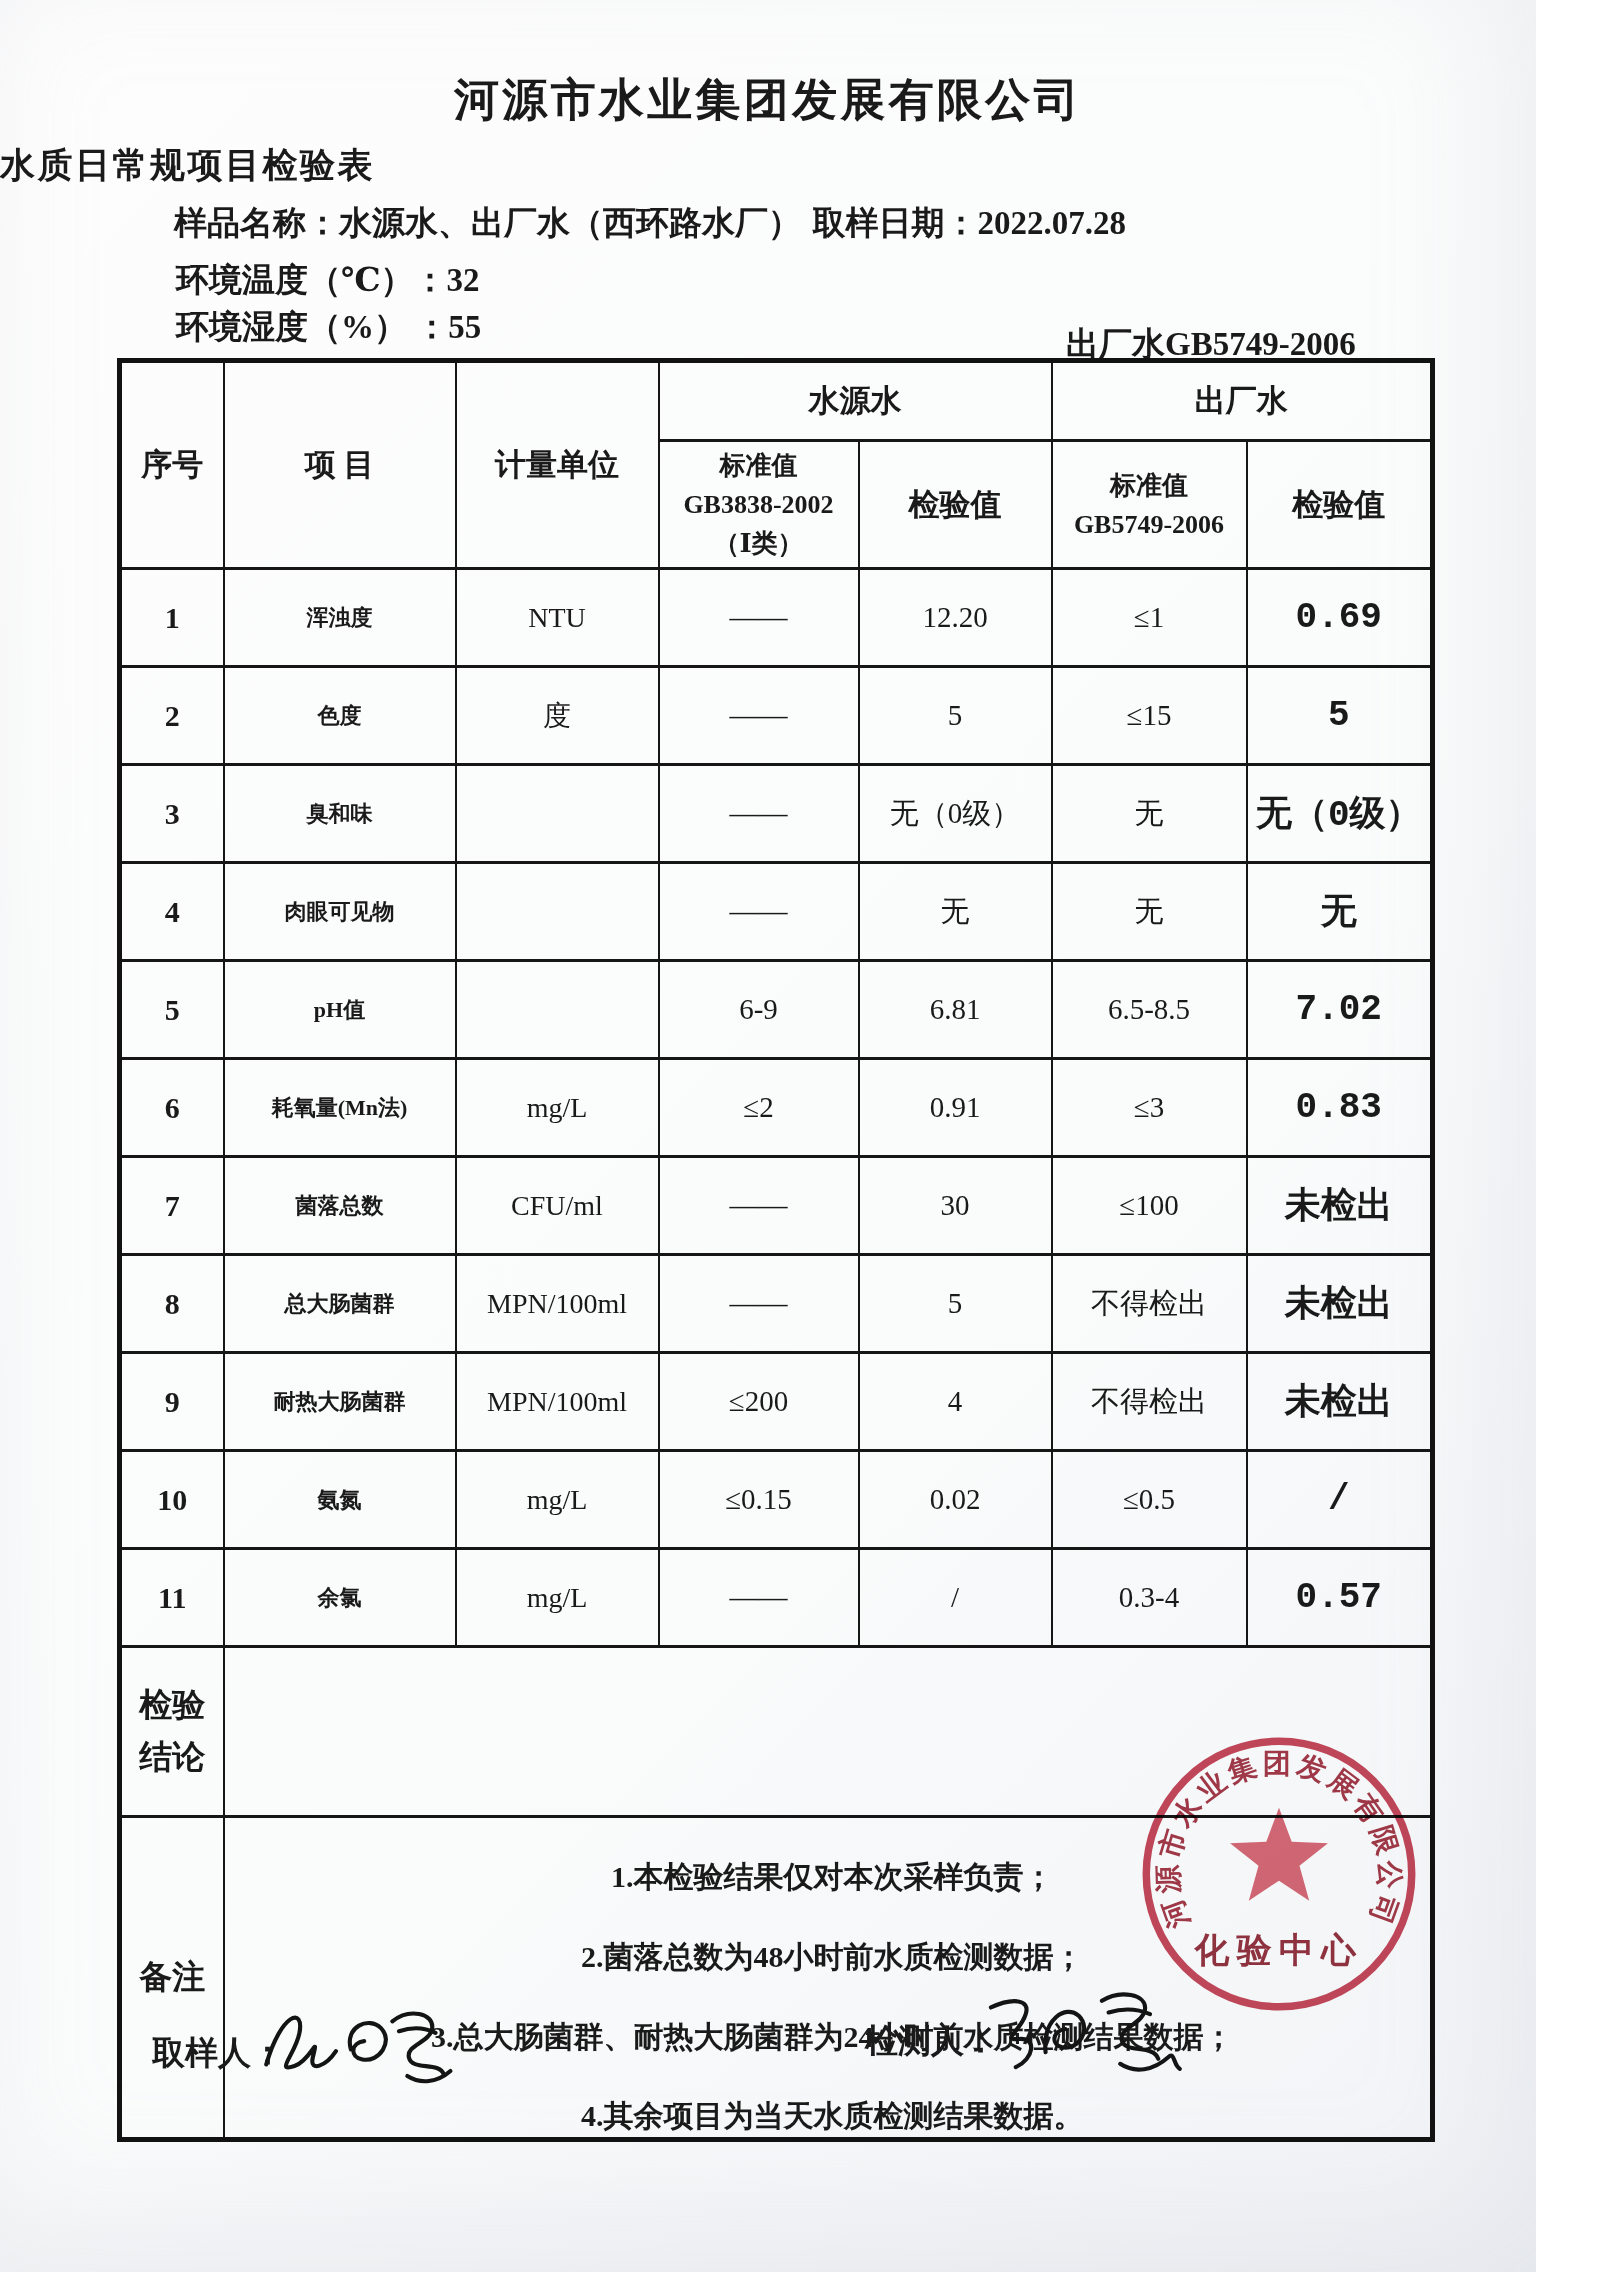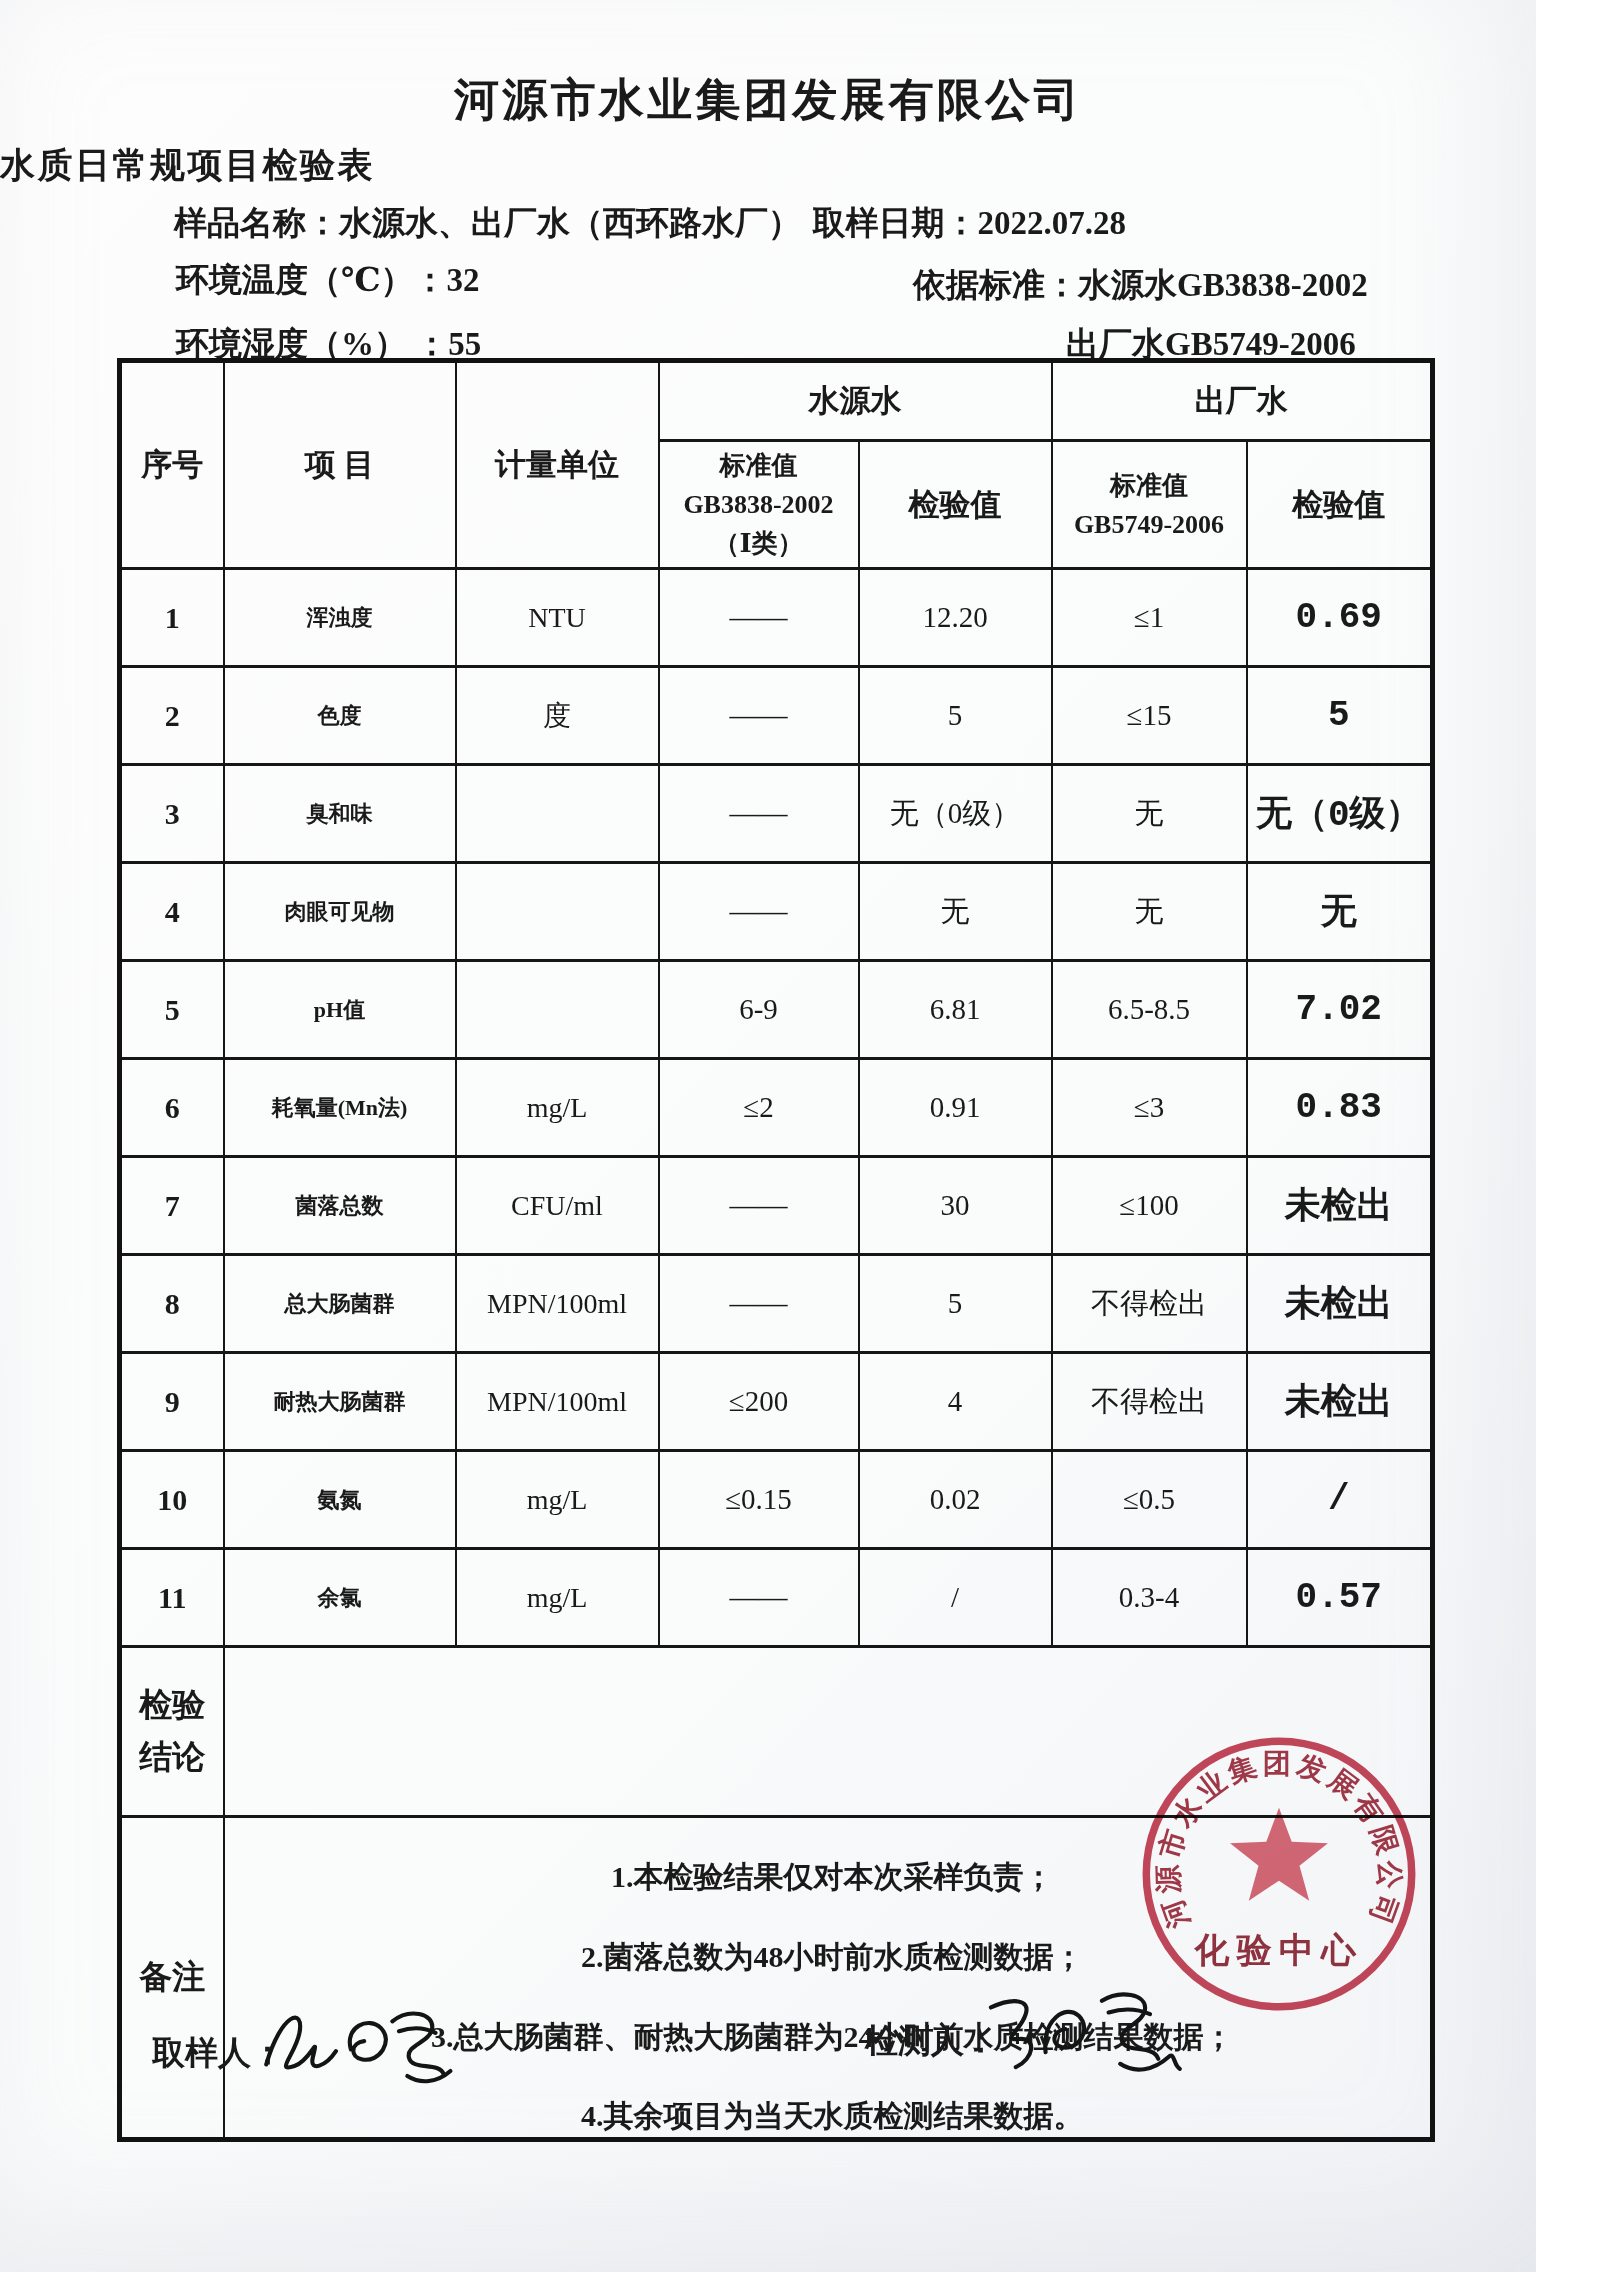--- a/index.html
+++ b/index.html
@@ -13,21 +13,21 @@
     overflow:hidden;
   }
   .abs{position:absolute;}
   .title1{top:70px;left:0;width:100%;text-align:center;font-size:45px;font-weight:700;letter-spacing:3.3px;}
   .title2{top:142px;left:0;width:100%;text-align:left;font-size:35px;font-weight:700;letter-spacing:2.5px;}
   .info{font-size:33px;font-weight:700;white-space:nowrap;}
   .info-sample{left:174px;top:201px;}
   .info-date{margin-left:11.6px;}
   .info-temp{left:176px;top:258px;}
   .info-basis{left:913px;top:263px;}
-  .info-humid{left:176px;top:322px;}
+  .info-humid{left:176px;top:305px;}
   .info-facstd{left:1066px;top:322px;}
 
   table.report{
     position:absolute;left:117px;top:358px;width:1314px;
     border-collapse:collapse;table-layout:fixed;
     border:5px solid #121212;
   }
   table.report td{
     border:2.5px solid #161616;
     border-top-width:3.3px;border-bottom-width:3.3px;
@@ -63,21 +63,20 @@
 </head>
 <body>
 
 <div class="page">
 
   <div class="abs title1">河源市水业集团发展有限公司</div>
   <div class="abs title2">水质日常规项目检验表</div>
 
   <div class="abs info info-sample"><span>样品名称：水源水、出厂水（西环路水厂）</span><span class="info-date">取样日期：2022.07.28</span></div>
   <div class="abs info info-temp">环境温度（℃）：32</div>
-  <div class="abs info info-basis">依据标准：水源水GB3838-2002</div>
   <div class="abs info info-humid">环境湿度（%） ：55</div>
   <div class="abs info info-facstd">出厂水GB5749-2006</div>
 
   <table class="report">
     <colgroup>
       <col style="width:104px">
         <col style="width:232px">
         <col style="width:203px">
       <col style="width:200px">
         <col style="width:193px">

